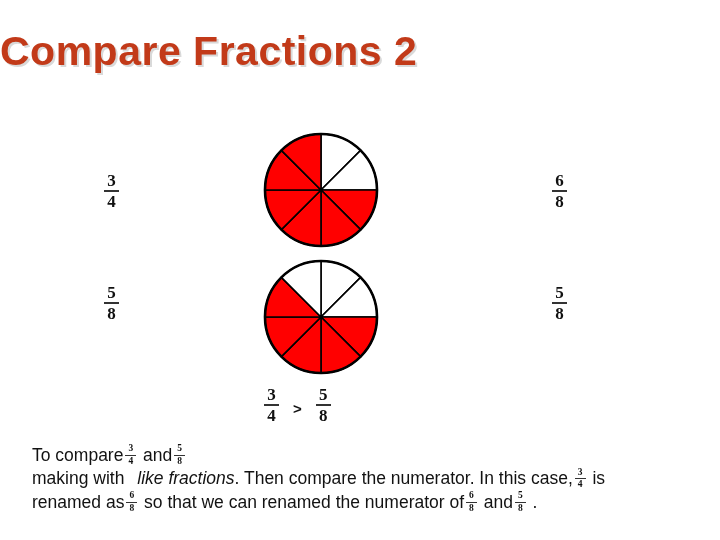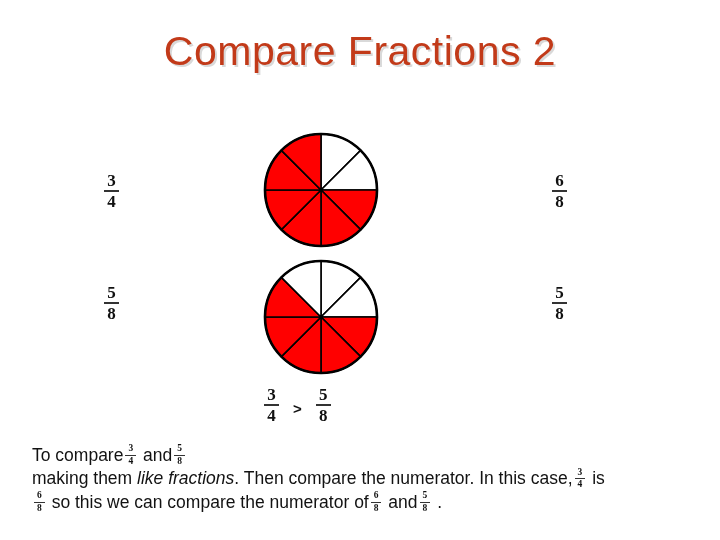--- a/index.html
+++ b/index.html
@@ -14,24 +14,24 @@
     overflow: hidden;
     position: relative;
   }
 
   
   .slide-title {
     position: absolute;
     top: 28px;
     left: 0;
     width: 720px;
-    text-align: center;
+    text-align: left;
     font-family: "Liberation Sans", sans-serif;
     font-size: 41px;
-    font-weight: normal;
+    font-weight: bold;
     letter-spacing: 0.5px;
     color: #C23A19;
     text-shadow: 2px 2px 0 #d9d9d9;
     white-space: nowrap;
   }
 
   
   .frac {
     display: inline-flex;
     flex-direction: column;
@@ -112,20 +112,21 @@
   }
   .body-text .inline-frac {
     font-size: 9.5px;
     margin: 0 2px;
     position: relative;
     top: -1px;
   }
   .body-text .inline-frac .bar { height: 1px; min-width: 9px; }
   .body-text em {
     font-style: italic;
+    margin-left: 8px;
   }
   .line { white-space: nowrap; }
 </style>
 </head>
 <body>
 
 <div class="slide-title">Compare Fractions 2</div>
 
 <div class="frac side-frac" id="frac-top-left">
   <span class="num">3</span>
@@ -197,31 +198,31 @@
   <div class="line"><span>To compare</span><span class="frac inline-frac">
         <span class="num">3</span>
         <span class="bar"></span>
         <span class="den">4</span>
       </span>&nbsp;<span>and</span><span class="frac inline-frac">
         <span class="num">5</span>
         <span class="bar"></span>
         <span class="den">8</span>
       </span></div>
 
-  <div class="line"><span>making them</span>&nbsp;<em>like fractions</em><span>. Then compare the numerator. In this case,</span><span class="frac inline-frac">
+  <div class="line"><span>making with</span>&nbsp;<em>like fractions</em><span>. Then compare the numerator. In this case,</span><span class="frac inline-frac">
         <span class="num">3</span>
         <span class="bar"></span>
         <span class="den">4</span>
       </span>&nbsp;<span>is</span></div>
 
-  <div class="line"><span class="frac inline-frac">
+  <div class="line"><span>renamed as</span><span class="frac inline-frac">
         <span class="num">6</span>
         <span class="bar"></span>
         <span class="den">8</span>
-      </span>&nbsp;<span>so this we can compare the numerator of</span><span class="frac inline-frac">
+      </span>&nbsp;<span>so that we can renamed the numerator of</span><span class="frac inline-frac">
         <span class="num">6</span>
         <span class="bar"></span>
         <span class="den">8</span>
       </span>&nbsp;<span>and</span><span class="frac inline-frac">
         <span class="num">5</span>
         <span class="bar"></span>
         <span class="den">8</span>
       </span>&nbsp;<span>.</span></div>
 </div>
 

